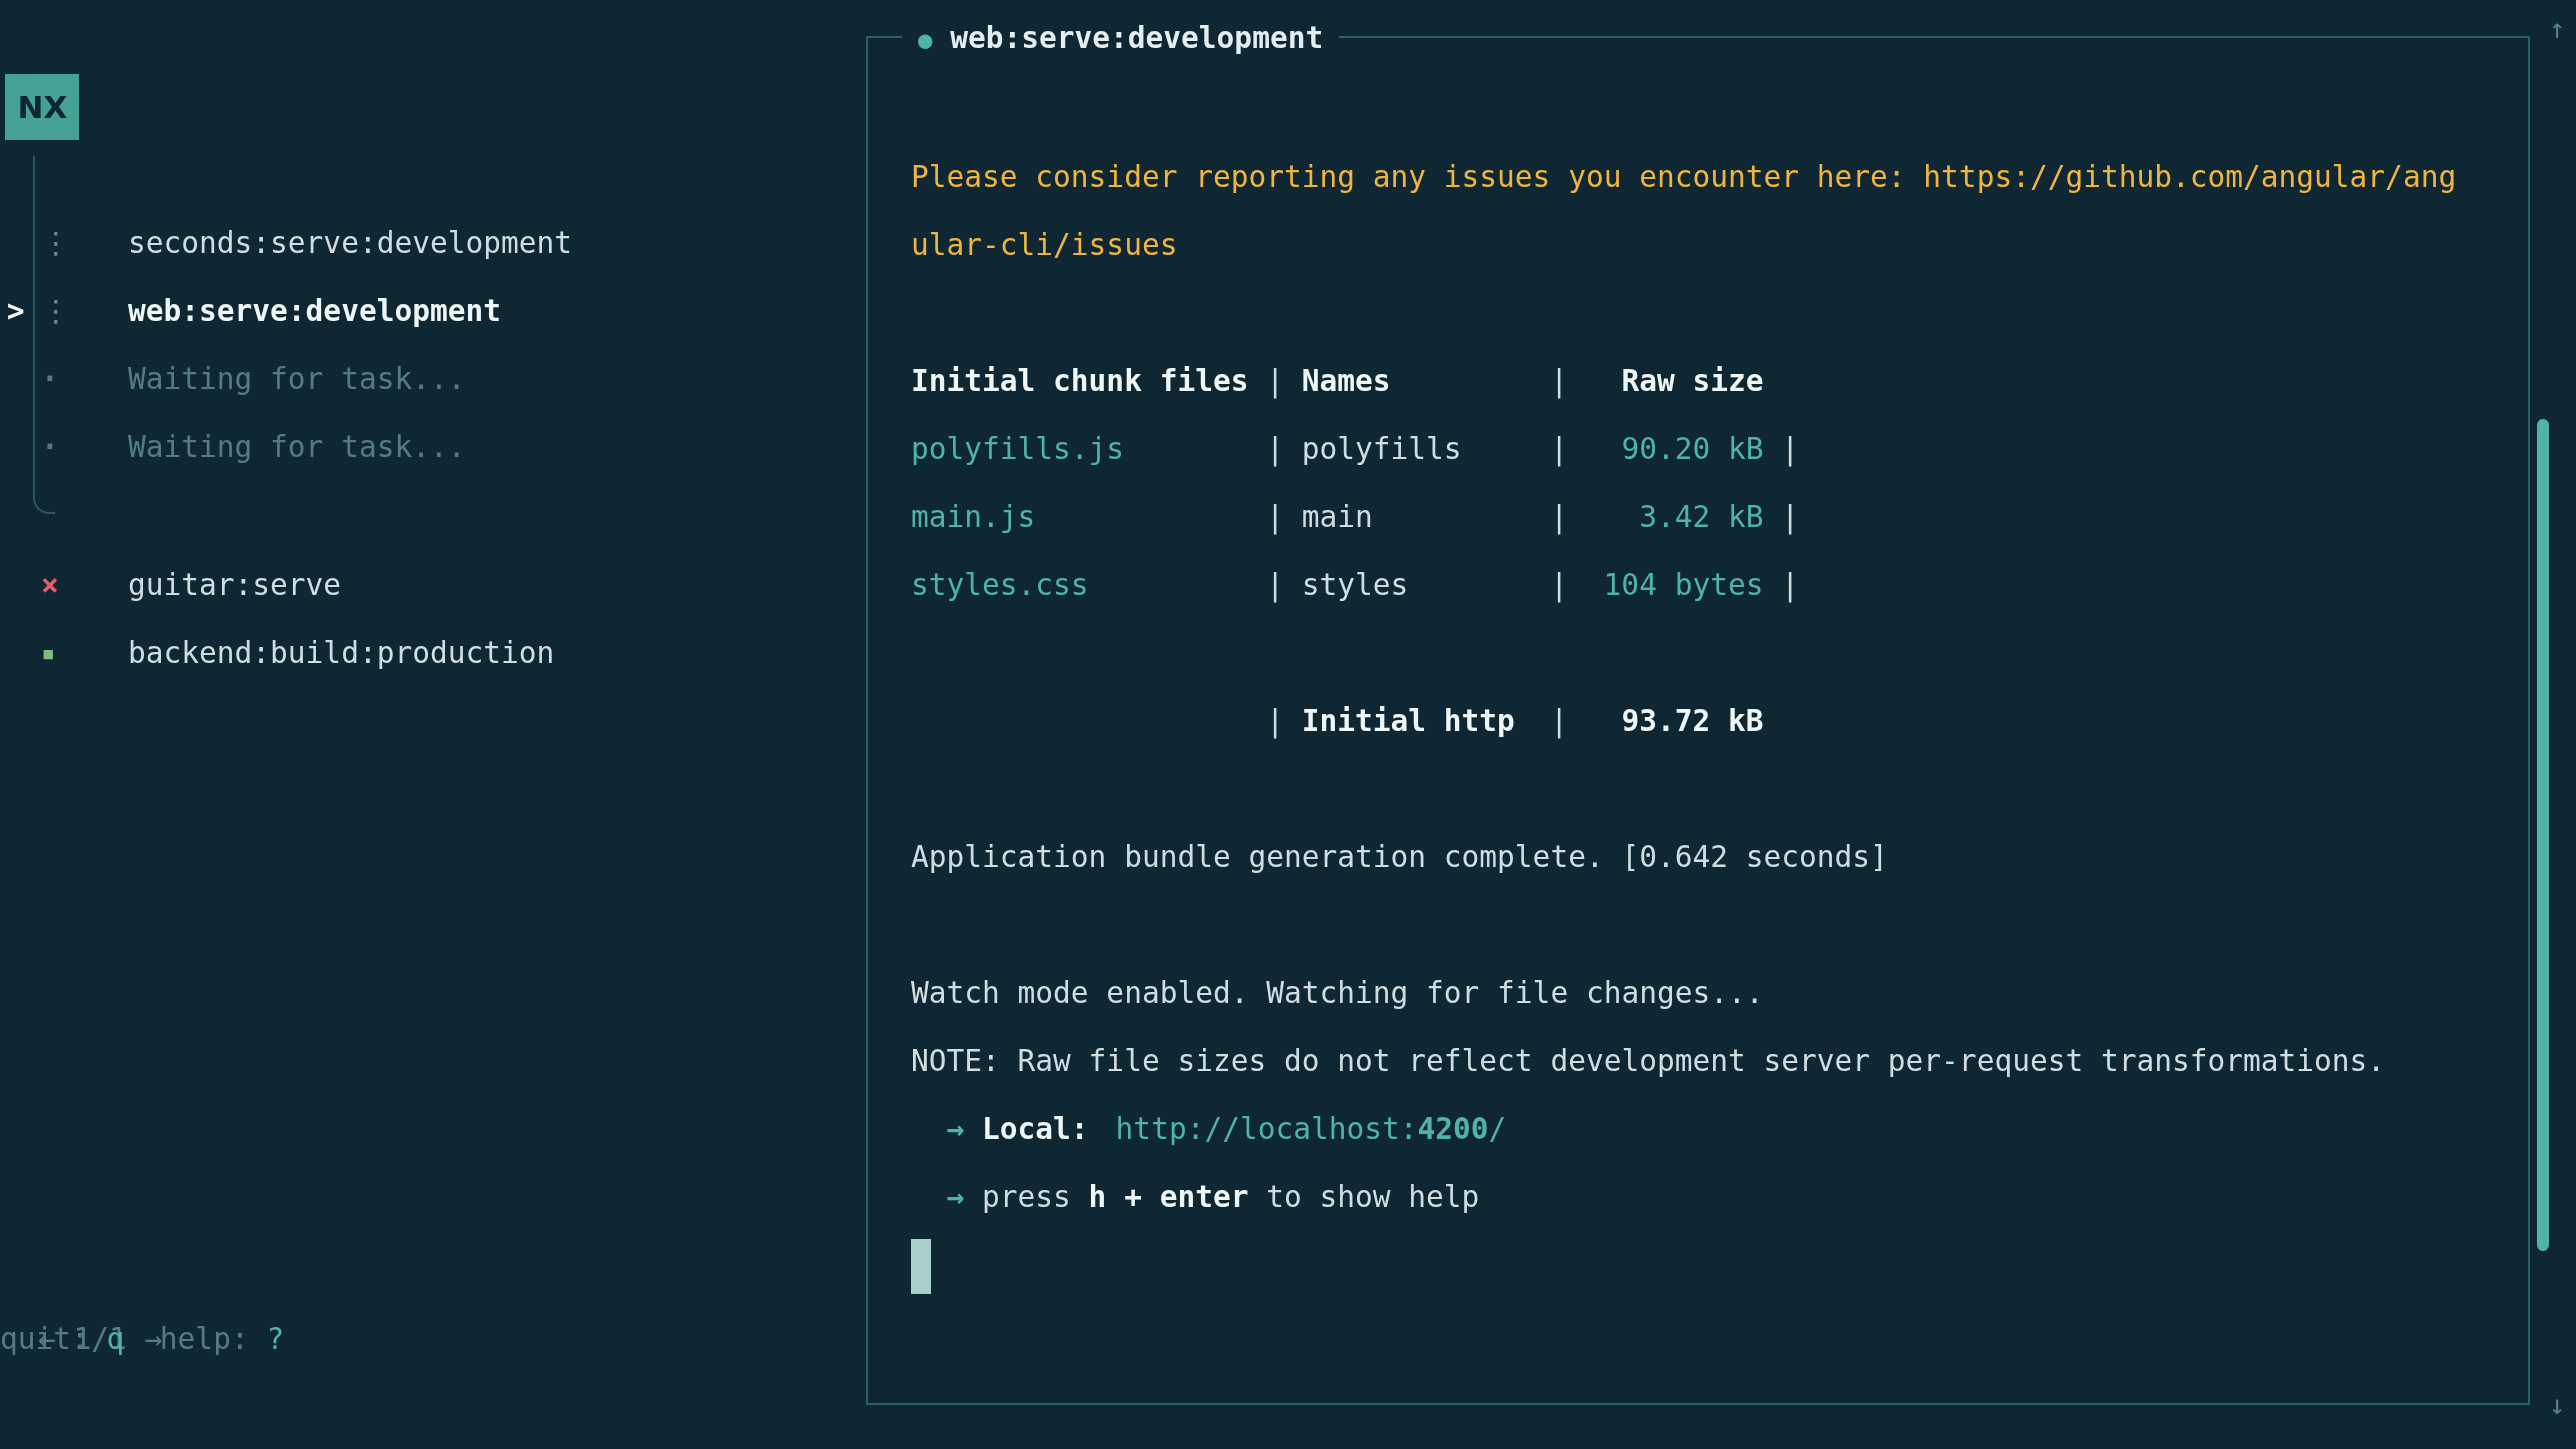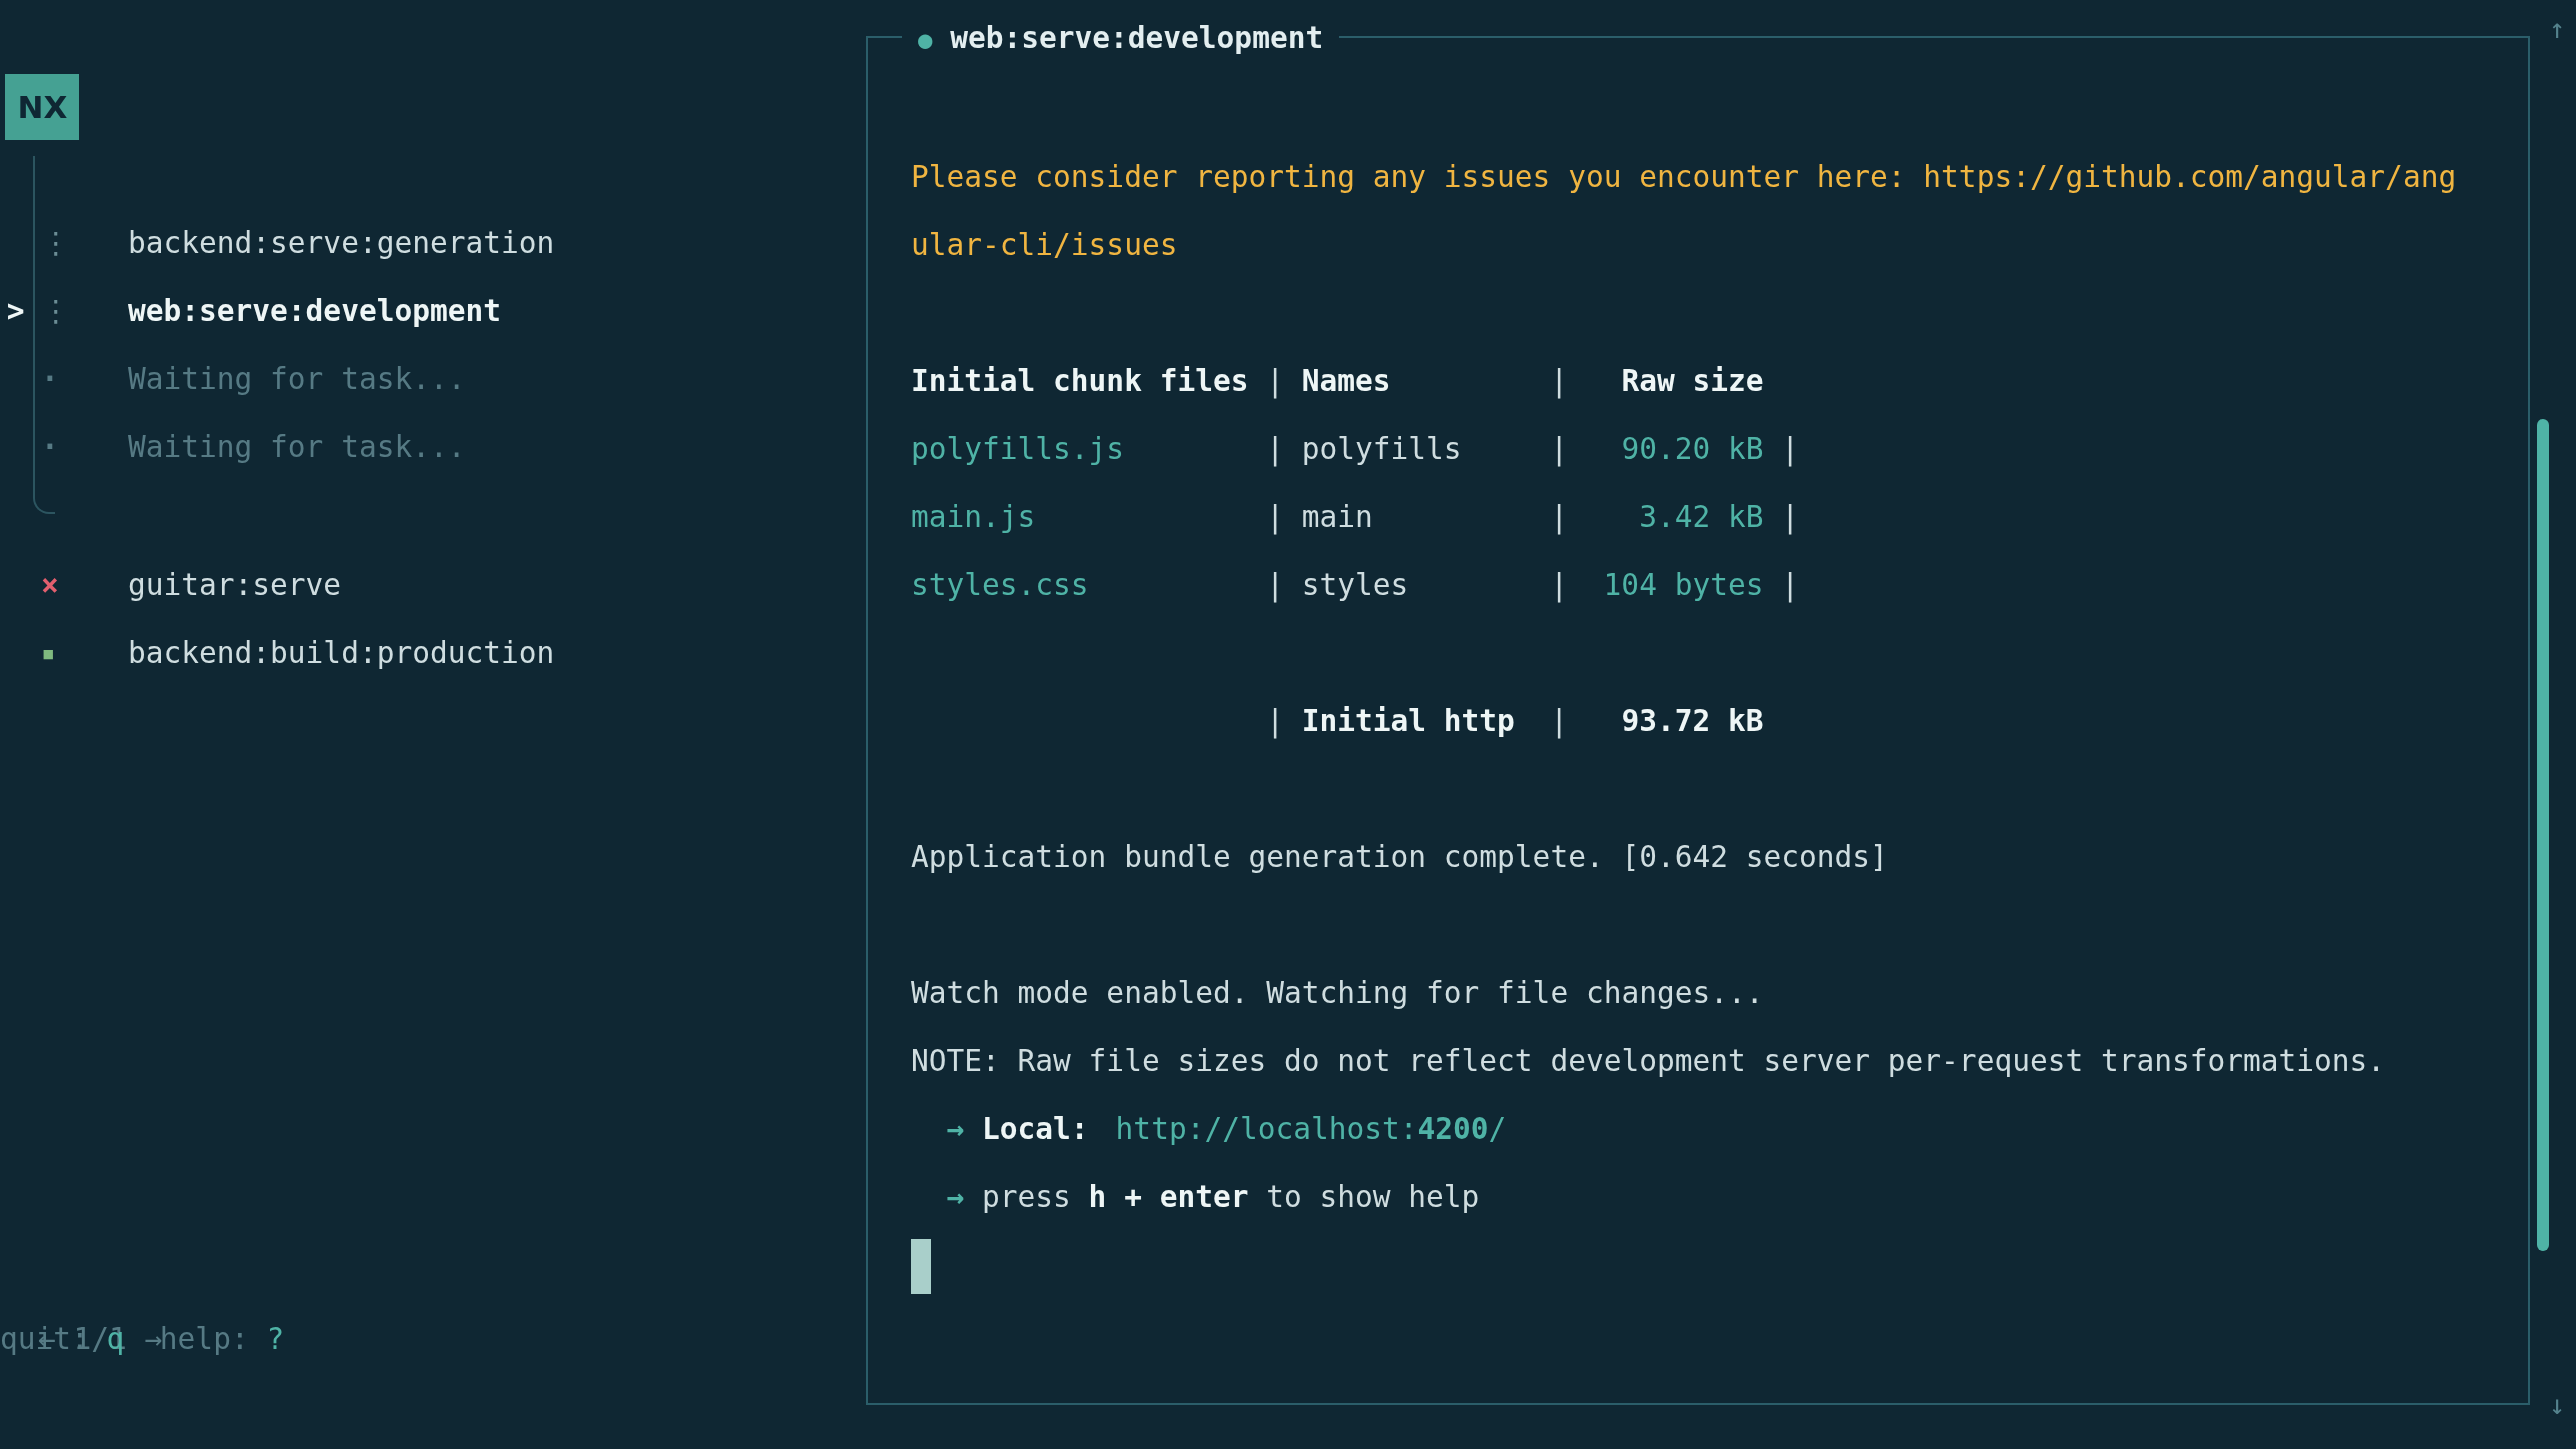--- a/index.html
+++ b/index.html
@@ -74,21 +74,21 @@
 </head>
 <body>
 
 <div class="app">
 
   <aside class="sidebar">
     <div class="nx-badge">NX</div>
     <div class="guide-line"></div>
 
     <div class="task-list">
-      <div class="task-row"><span class="task-icon spinner">⋮</span><span>backend:serve:generation</span></div>
+      <div class="task-row"><span class="task-icon spinner">⋮</span><span>seconds:serve:development</span></div>
       <div class="task-row"><span class="task-chevron">&gt;</span><span class="task-icon spinner">⋮</span><span class="lab-active">web:serve:development</span></div>
       <div class="task-row"><span class="task-icon wait-icon">·</span><span class="lab-dim">Waiting for task...</span></div>
       <div class="task-row"><span class="task-icon wait-icon">·</span><span class="lab-dim">Waiting for task...</span></div>
     </div>
 
     <div class="task-list second">
       <div class="task-row"><span class="task-icon cross-icon">×</span><span>guitar:serve</span></div>
       <div class="task-row"><span class="task-icon square-icon">▪</span><span>backend:build:production</span></div>
     </div>
 

